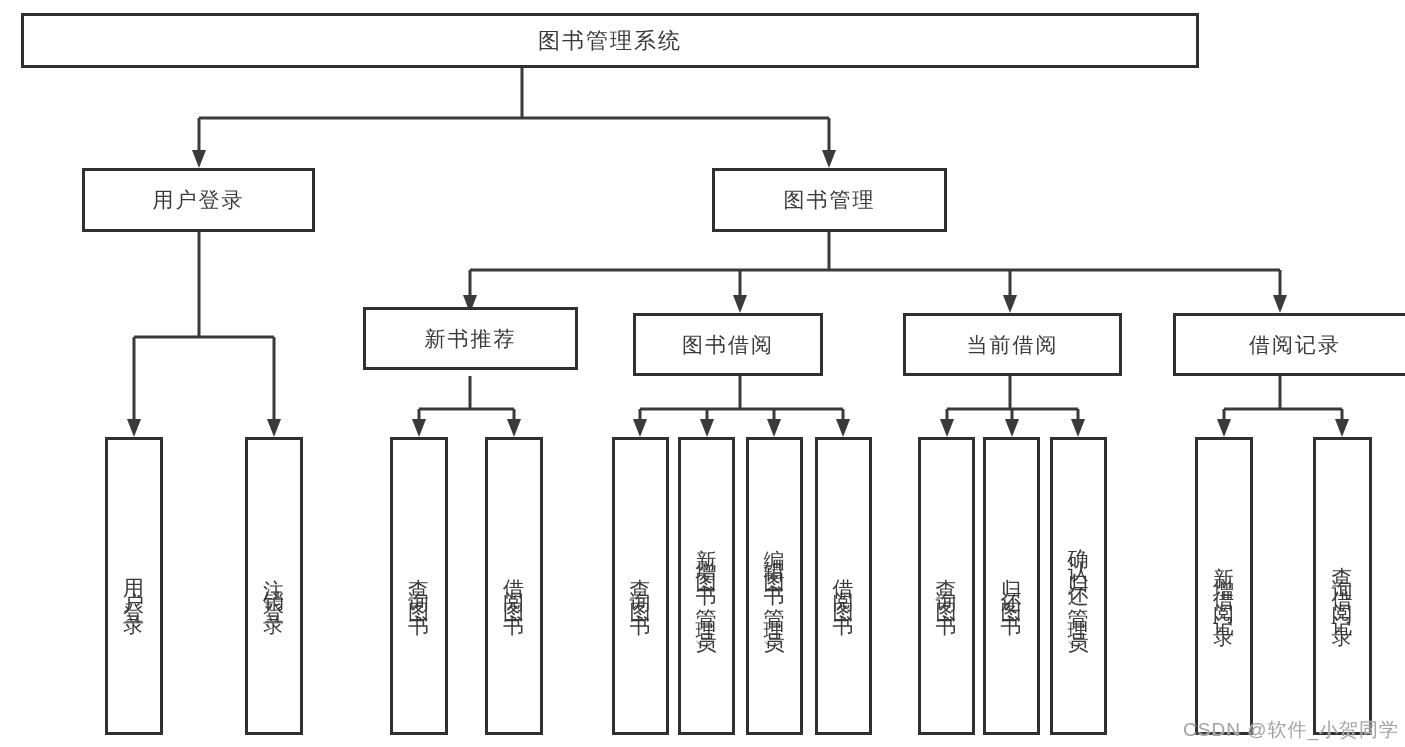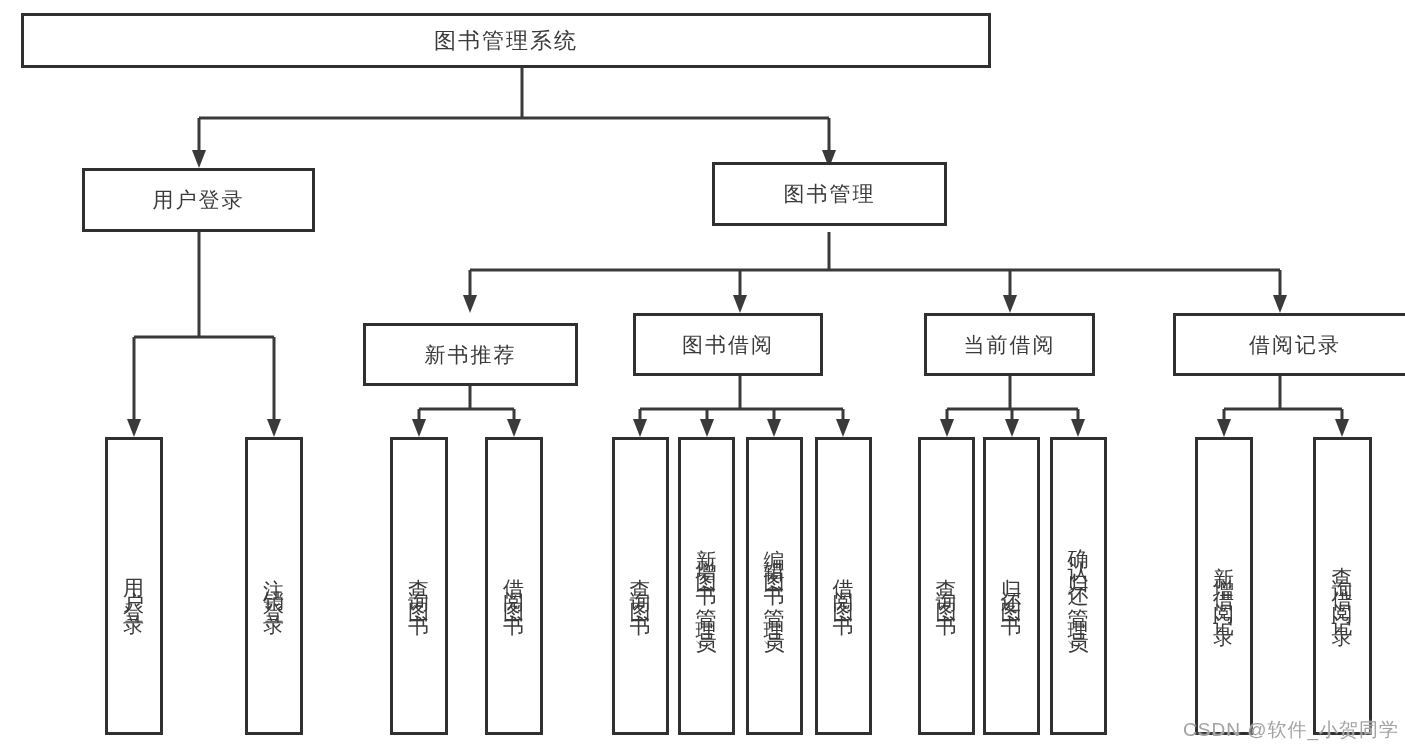--- a/index.html
+++ b/index.html
@@ -99,38 +99,38 @@
       <polygon points="774,437 767,419 781,419"></polygon>
       <polygon points="843,437 836,419 850,419"></polygon>
       <polygon points="947,437 940,419 954,419"></polygon>
       <polygon points="1012,437 1005,419 1019,419"></polygon>
       <polygon points="1078,437 1071,419 1085,419"></polygon>
       <polygon points="1224,437 1217,419 1231,419"></polygon>
       <polygon points="1342,437 1335,419 1349,419"></polygon>
     </g>
   </svg>
 
-  <div class="node root" style="left:21px;top:13px;width:970px;height:55px">
+  <div class="node root" style="left:21px;top:13px;width:1178px;height:55px">
     <span class="lbl">图书管理系统</span>
   </div>
 
   <div class="node" style="left:82px;top:168px;width:233px;height:64px">
     <span class="lbl">用户登录</span>
   </div>
-  <div class="node" style="left:712px;top:162px;width:235px;height:64px">
+  <div class="node" style="left:712px;top:168px;width:235px;height:64px">
     <span class="lbl">图书管理</span>
   </div>
 
-  <div class="node" style="left:363px;top:323px;width:215px;height:63px">
+  <div class="node" style="left:363px;top:307px;width:215px;height:63px">
     <span class="lbl">新书推荐</span>
   </div>
   <div class="node" style="left:633px;top:313px;width:190px;height:63px">
     <span class="lbl">图书借阅</span>
   </div>
-  <div class="node" style="left:924px;top:313px;width:171px;height:63px">
+  <div class="node" style="left:903px;top:313px;width:219px;height:63px">
     <span class="lbl">当前借阅</span>
   </div>
   <div class="node" style="left:1173px;top:313px;width:244px;height:63px">
     <span class="lbl">借阅记录</span>
   </div>
 
   <div class="node leaf" style="left:105px;top:437px;width:58px;height:298px">
     <span class="lbl">用户登录</span>
   </div>
   <div class="node leaf" style="left:245px;top:437px;width:58px;height:298px">

